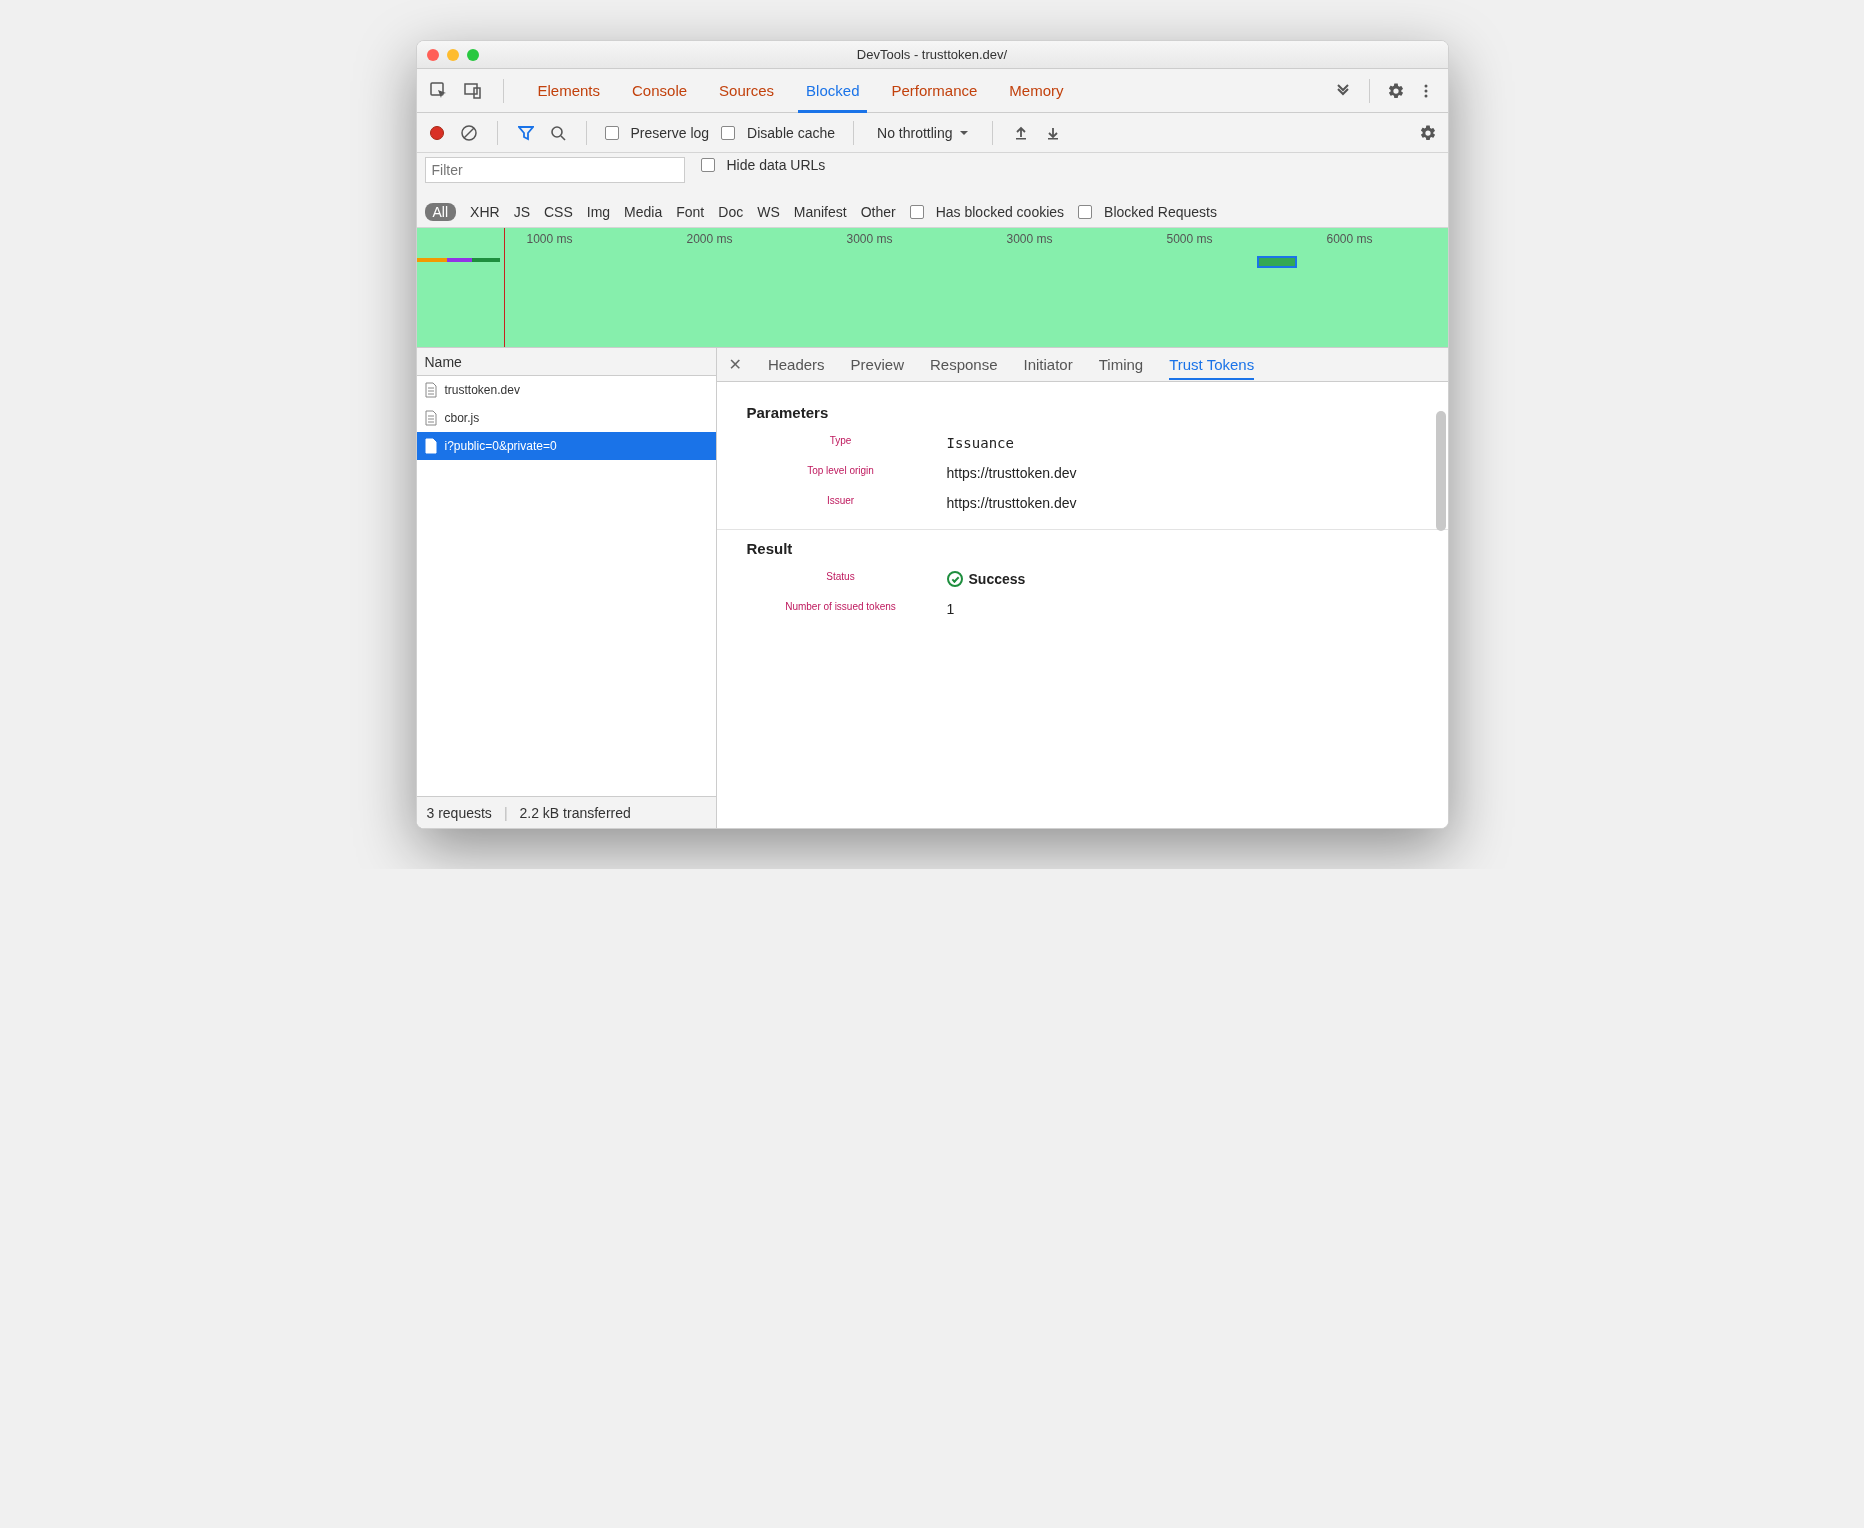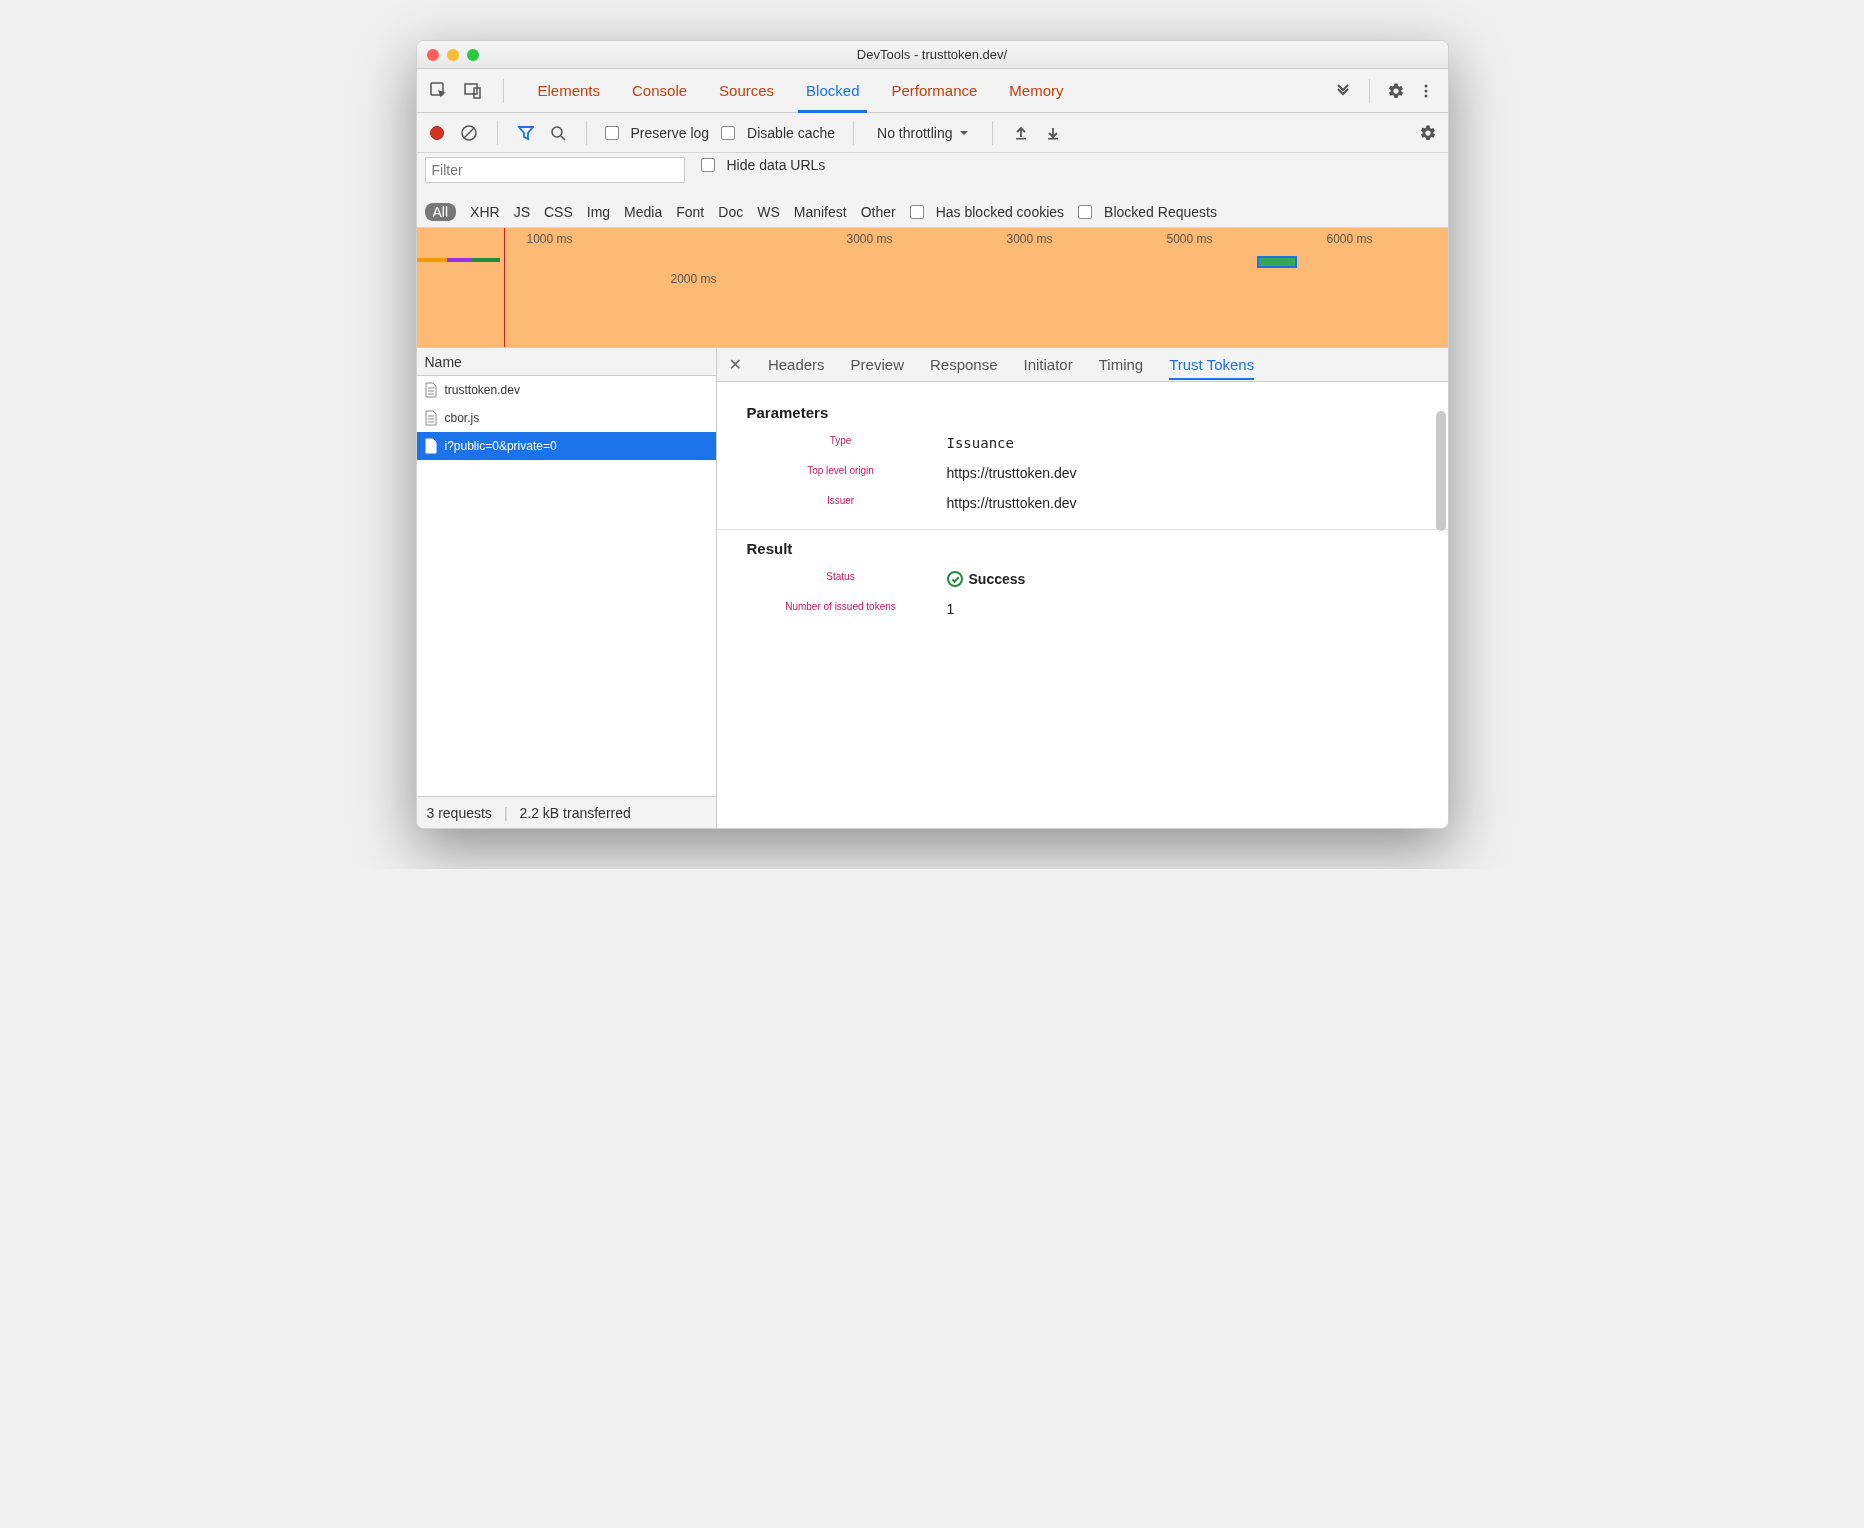--- a/index.html
+++ b/index.html
@@ -77,21 +77,21 @@
   }
   .filter-input { width: 260px; height: 26px; border: 1px solid #ccc; padding: 0 6px; font-size: 14px; color: #555; background:#fff; }
   .type-row { display: flex; align-items: center; gap: 14px; flex-wrap: wrap; width: 100%; padding-top: 4px;}
   .type-pill { font-size: 14px; color: #333; cursor: pointer; }
   .type-pill.active { background: #777; color: #fff; border-radius: 8px; padding: 1px 8px; }
 
   .waterfall {
     height: 120px;
     border-bottom: 1px solid #ccc;
     position: relative;
-    background: #fdba74;
+    background: #86efac;
     padding-left: 36px;
   }
   .wf-labels { position: absolute; top: 4px; left: 0; right: 0; height: 20px; }
   .wf-label { position: absolute; top: 0; font-size: 12px; color: #555; transform: translateX(-100%); padding-right:4px;}
   .wf-bar { position: absolute; height: 10px; }
   .wf-marker { position: absolute; top: 0; bottom: 0; width: 1px; background: #c5221f; }
 
   .main { display: flex; height: 480px; }
   .left-pane { width: 300px; border-right: 1px solid #ccc; display: flex; flex-direction: column; background:#fff;}
   .col-header { height: 28px; border-bottom: 1px solid #ccc; display: flex; align-items: center; padding: 0 8px; font-size: 14px; color: #333; background:#f3f3f3;}
@@ -270,21 +270,21 @@
         <label class="checkbox-wrap">
           <span class="chk"></span>
           <span>Blocked Requests</span>
         </label>
       </div>
   </div>
 
   <div class="waterfall">
     <div class="wf-labels" id="wf-labels">
         <span class="wf-label" style="left: 160px;">1000 ms</span>
-        <span class="wf-label" style="left: 304px; margin-top: 40px;">2000 ms</span>
+        <span class="wf-label" style="left: 320px;">2000 ms</span>
         <span class="wf-label" style="left: 480px;">3000 ms</span>
         <span class="wf-label" style="left: 640px;">3000 ms</span>
         <span class="wf-label" style="left: 800px;">5000 ms</span>
         <span class="wf-label" style="left: 960px;">6000 ms</span>
       </div>
     <div class="wf-bar" style="left:0; top:30px; width:30px; background:#f29900; height:4px;"></div>
     <div class="wf-bar" style="left:30px; top:30px; width:25px; background:#9334e6; height:4px;"></div>
     <div class="wf-bar" style="left:55px; top:30px; width:28px; background:#1e8e3e; height:4px;"></div>
     <div class="wf-marker" style="left:87px;"></div>
     <div class="wf-bar" style="left:840px; top:28px; width:40px; height:12px; background:#34a853; border:2px solid #1a73e8;"></div>

